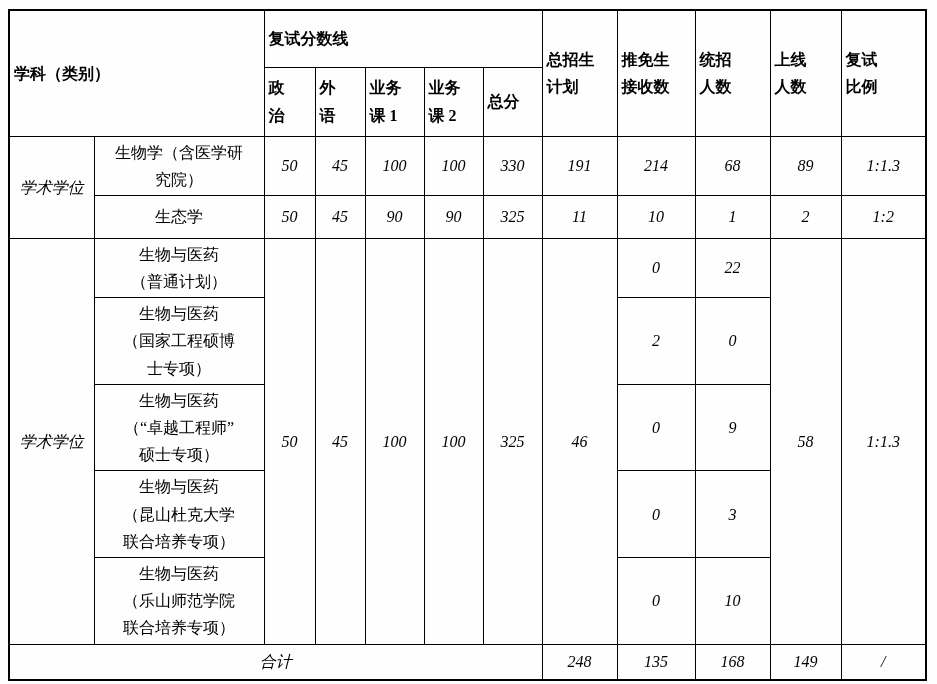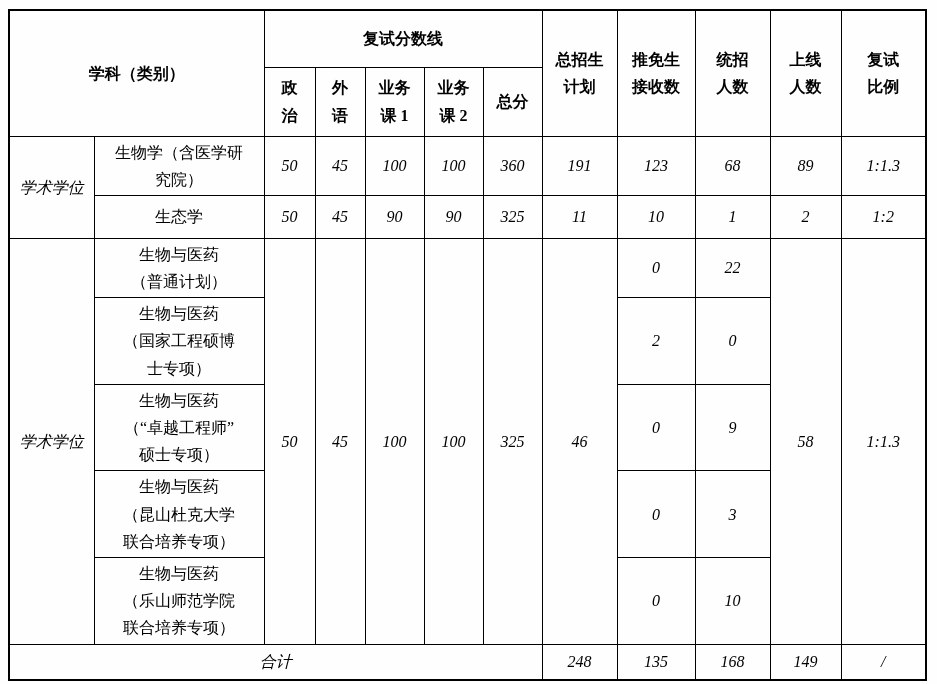--- a/index.html
+++ b/index.html
@@ -19,21 +19,21 @@
     border: 2px solid #000;
   }
   table.tbl td {
     border: 1px solid #000;
     font-size: 16px;
     line-height: 1.7;
     vertical-align: middle;
     padding: 2px 4px;
     overflow: hidden;
   }
-  .hd { font-weight: bold; text-align: center; }
+  .hd { font-weight: bold; }
   .ctr { text-align: center; font-style: italic; }
   .subj { text-align: center; padding-left: 7px; padding-right: 2px; }
   .pre { white-space: pre-line; margin-left: 29px; }
   .rh1 { height: 57px; }
   .rh2 { height: 69px; }
   .rb1 { height: 55px; }
   .rb2 { height: 43px; }
   .rp1 { height: 55px; }
   .rp2 { height: 81px; }
   .rp3 { height: 79px; }
@@ -89,23 +89,23 @@
     </tr>
 
     <tr class="rb1">
       <td rowspan="2" class="ctr">学术学位</td>
       <td class="subj pre">生物学（含医学研
 究院）</td>
       <td class="ctr">50</td>
       <td class="ctr">45</td>
       <td class="ctr">100</td>
       <td class="ctr">100</td>
-      <td class="ctr">360</td>
+      <td class="ctr">330</td>
       <td class="ctr">191</td>
-      <td class="ctr">123</td>
+      <td class="ctr">214</td>
       <td class="ctr">68</td>
       <td class="ctr">89</td>
       <td class="ctr">1:1.3</td>
     </tr>
 
     <tr class="rb2">
       <td class="subj pre">生态学</td>
       <td class="ctr">50</td>
       <td class="ctr">45</td>
       <td class="ctr">90</td>

